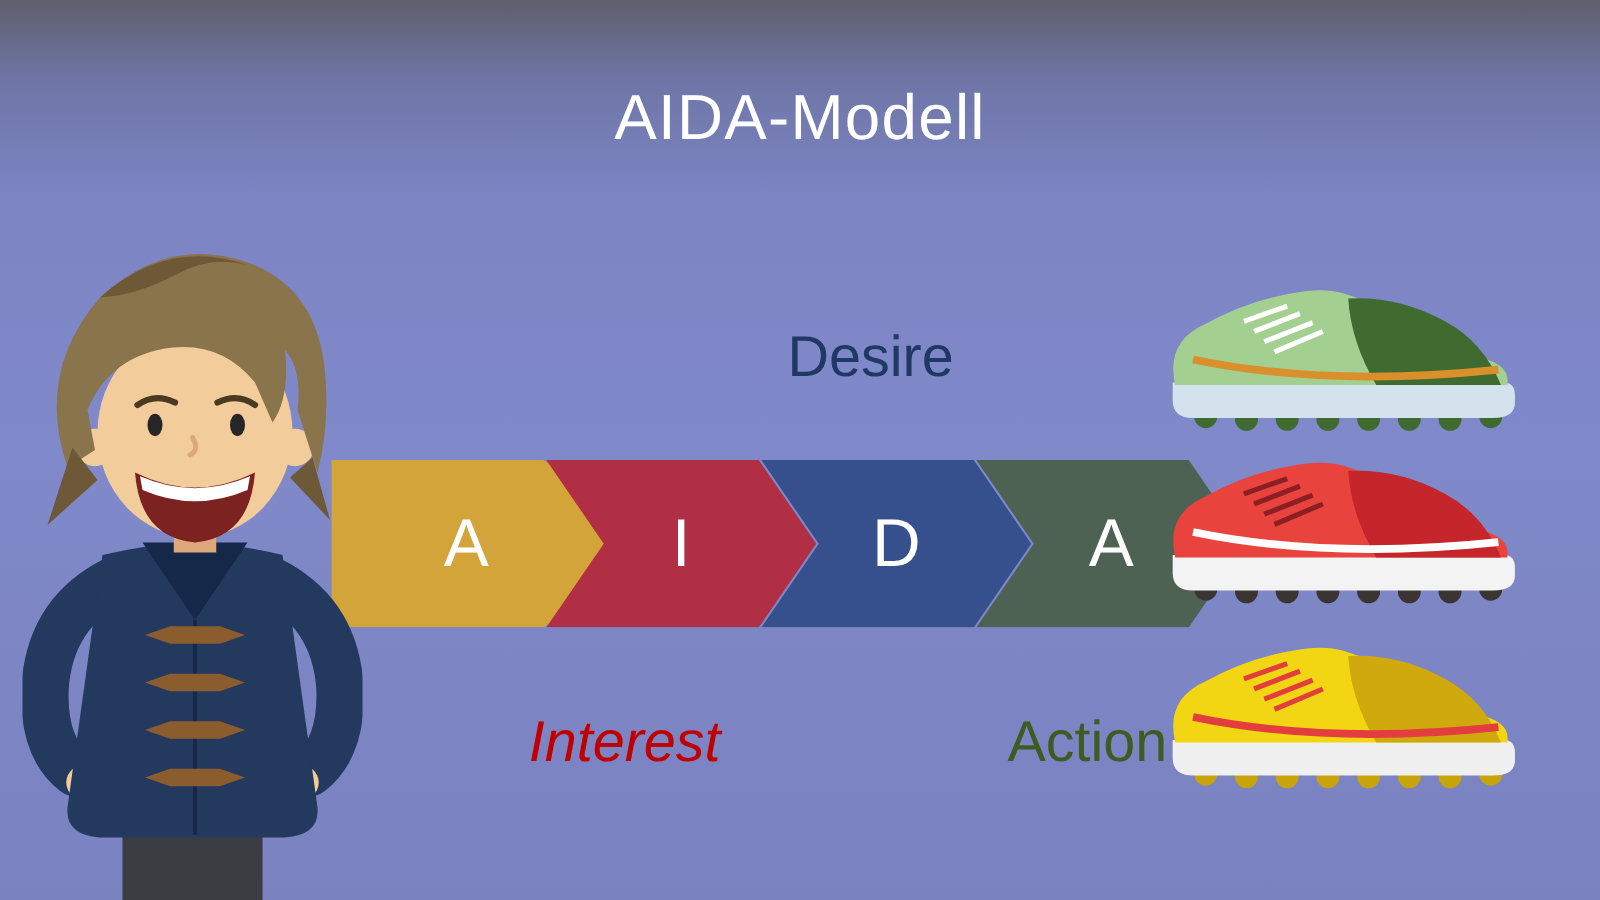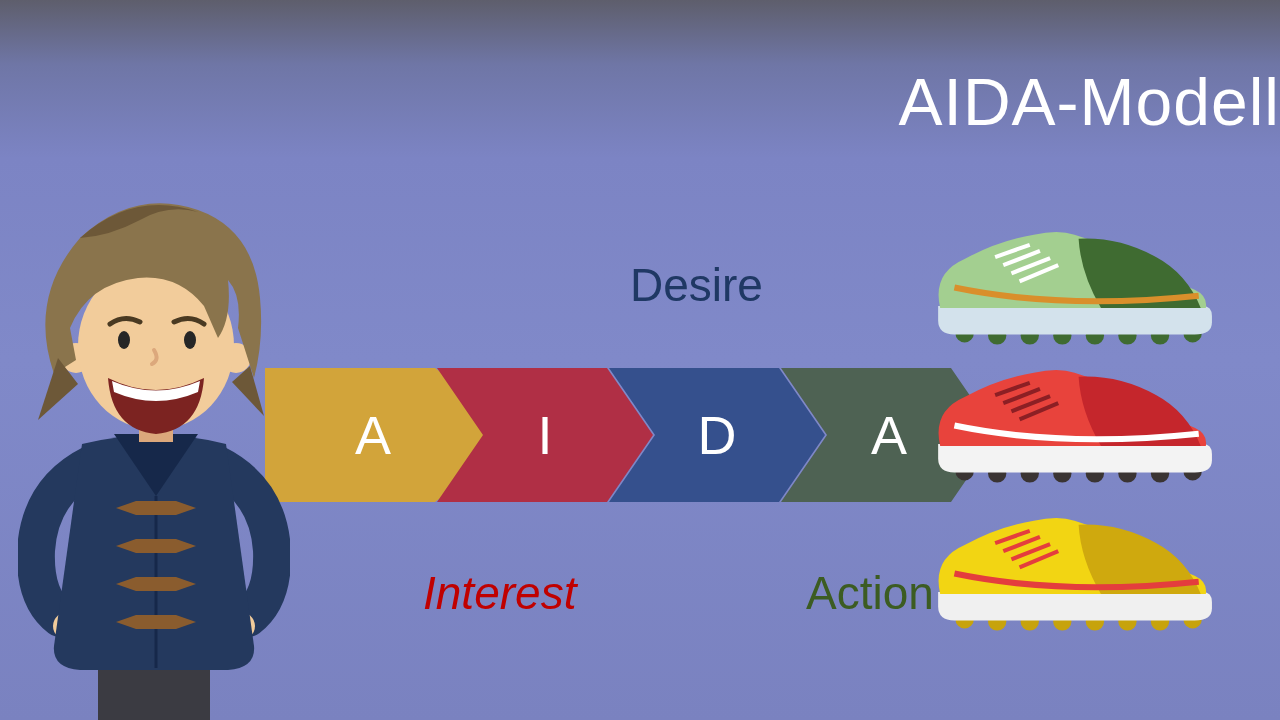--- a/index.html
+++ b/index.html
@@ -2,22 +2,22 @@
 <html><head>
 <meta charset="utf-8">
 <style>
   html,body{margin:0;padding:0;}
   body{width:1280px;height:720px;overflow:hidden;font-family:"Liberation Sans",sans-serif;}
   .slide{
     position:relative;width:1280px;height:720px;overflow:hidden;
     background:linear-gradient(180deg,#5e5e6c 0%,#6f76a6 9%,#7c84c4 22%,#8089c9 50%,#7a82c0 100%);
   }
   .title{
-    position:absolute;top:64px;left:0;width:100%;text-align:right;
-    font-size:66px;font-weight:400;letter-spacing:1px;
+    position:absolute;top:64px;left:0;width:100%;text-align:center;
+    font-size:51px;font-weight:400;letter-spacing:1px;
   }
   .aida-label{position:absolute;font-size:46px;font-weight:400;white-space:nowrap;z-index:2;}
   .lbl-attention{left:253px;top:258px;}
   .lbl-desire{left:630px;top:258px;}
   .lbl-interest{left:423px;top:566px;font-style:italic;}
   .lbl-action{left:806px;top:566px;}
   .chevron{
     position:absolute;top:368px;width:216px;height:134px;z-index:3;
     display:flex;align-items:center;justify-content:center;
     clip-path:polygon(0 0,170px 0,100% 50%,170px 100%,0 100%,46px 50%);

